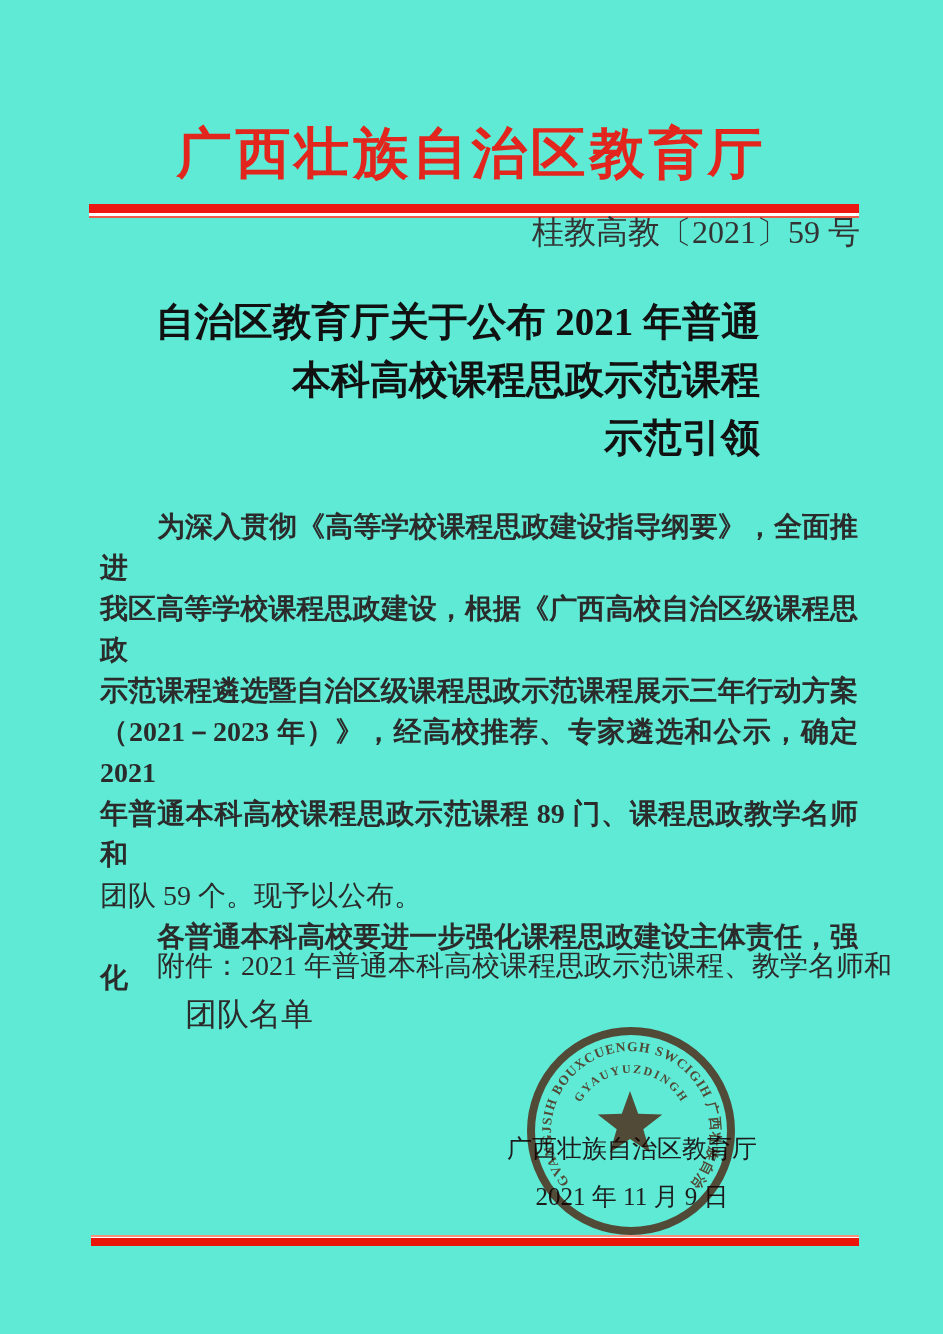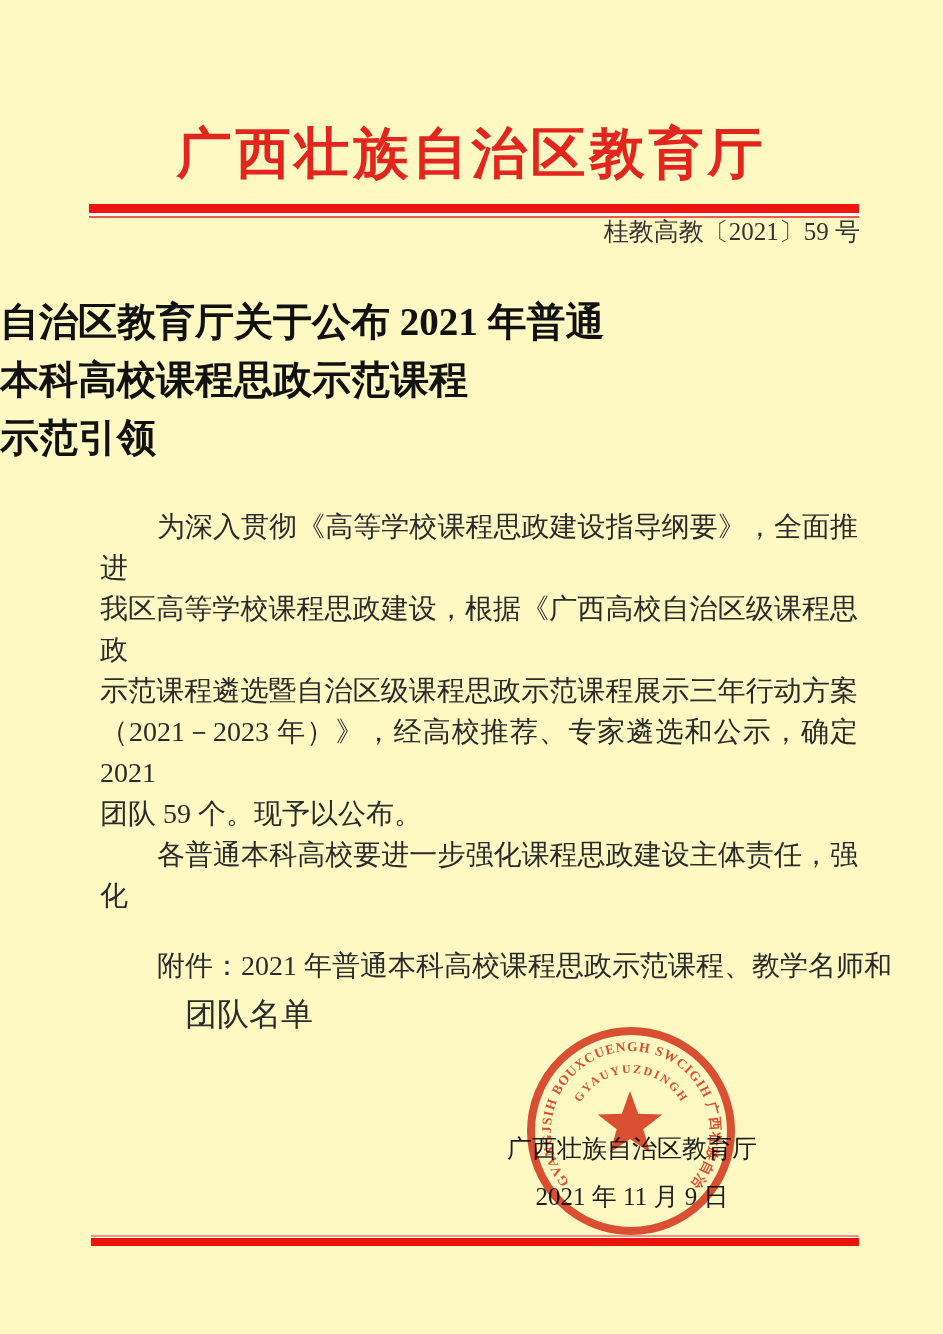--- a/index.html
+++ b/index.html
@@ -1,55 +1,55 @@
 <!DOCTYPE html>
 <html><head>
 <meta charset="utf-8">
 <style>
   html,body{margin:0;padding:0;background:#ffffff;}
   #page{
     position:relative;
     width:943px;height:1334px;
-    background:#fef9c3;
+    background:#5eead4;
     font-family:"Liberation Serif","DejaVu Serif",serif;
     color:#2b2b2b;
     overflow:hidden;
   }
   
   .agency-header{
     position:absolute;top:122px;left:0;width:943px;
     text-align:center;
     font-size:55px;line-height:64px;font-weight:bold;
     color:#e2261d;letter-spacing:4px;
     white-space:nowrap;
   }
   .head-rule{position:absolute;top:204px;left:89px;width:770px;}
   .head-rule .thick{height:9px;background:#ec1710;}
   .head-rule .gap{height:3px;background:#ffffff;}
   .head-rule .thin{height:2px;background:#ef5a4b;}
   .doc-number{
     position:absolute;top:216px;left:0;width:860px;
-    text-align:right;font-size:25px;line-height:32px;color:#333;
+    text-align:right;font-size:32px;line-height:32px;color:#333;
     white-space:nowrap;
   }
   
   .doc-title{
     position:absolute;top:293px;left:0;width:760px;
-    text-align:left;font-weight:bold;color:#111;
+    text-align:right;font-weight:bold;color:#111;
     font-size:39px;line-height:58px;
   }
   
   .body-block{
     position:absolute;top:506px;left:100px;width:758px;
     font-size:28px;line-height:41px;color:#2b2b2b;
   }
   .body-line{white-space:nowrap;}
   .body-line.just{
     white-space:normal;
-    text-align:justify;text-align-last:justify;
+    text-align:justify;text-align-last:justify;font-weight:bold;
     -moz-text-align-last:justify;
   }
   .body-line.indent{text-indent:57px;}
   
   .attachment-line1{
     position:absolute;top:945px;left:157px;
     font-size:28px;line-height:41px;white-space:nowrap;color:#2b2b2b;
   }
   .attachment-line2{
     position:absolute;top:994px;left:185px;
@@ -93,20 +93,21 @@
     <div>自治区教育厅关于公布 2021 年普通</div>
     <div>本科高校课程思政示范课程</div>
     <div>示范引领</div>
   </div>
 
   <div class="body-block">
     <div class="body-line just indent">为深入贯彻《高等学校课程思政建设指导纲要》，全面推进</div>
     <div class="body-line just">我区高等学校课程思政建设，根据《广西高校自治区级课程思政</div>
     <div class="body-line just">示范课程遴选暨自治区级课程思政示范课程展示三年行动方案</div>
     <div class="body-line just">（2021－2023 年）》，经高校推荐、专家遴选和公示，确定 2021</div>
+    <div class="body-line just">年普通本科高校课程思政示范课程 89 门、课程思政教学名师和</div>
     <div class="body-line">团队 59 个。现予以公布。</div>
     <div class="body-line just indent">各普通本科高校要进一步强化课程思政建设主体责任，强化</div>
   </div>
 
   <div class="attachment-line1">附件：2021 年普通本科高校课程思政示范课程、教学名师和</div>
   <div class="attachment-line2">团队名单</div>
 
   <div class="sign-block">
     <div class="signer">广西壮族自治区教育厅</div>
     <div class="issue-date">2021 年 11 月 9 日</div>

